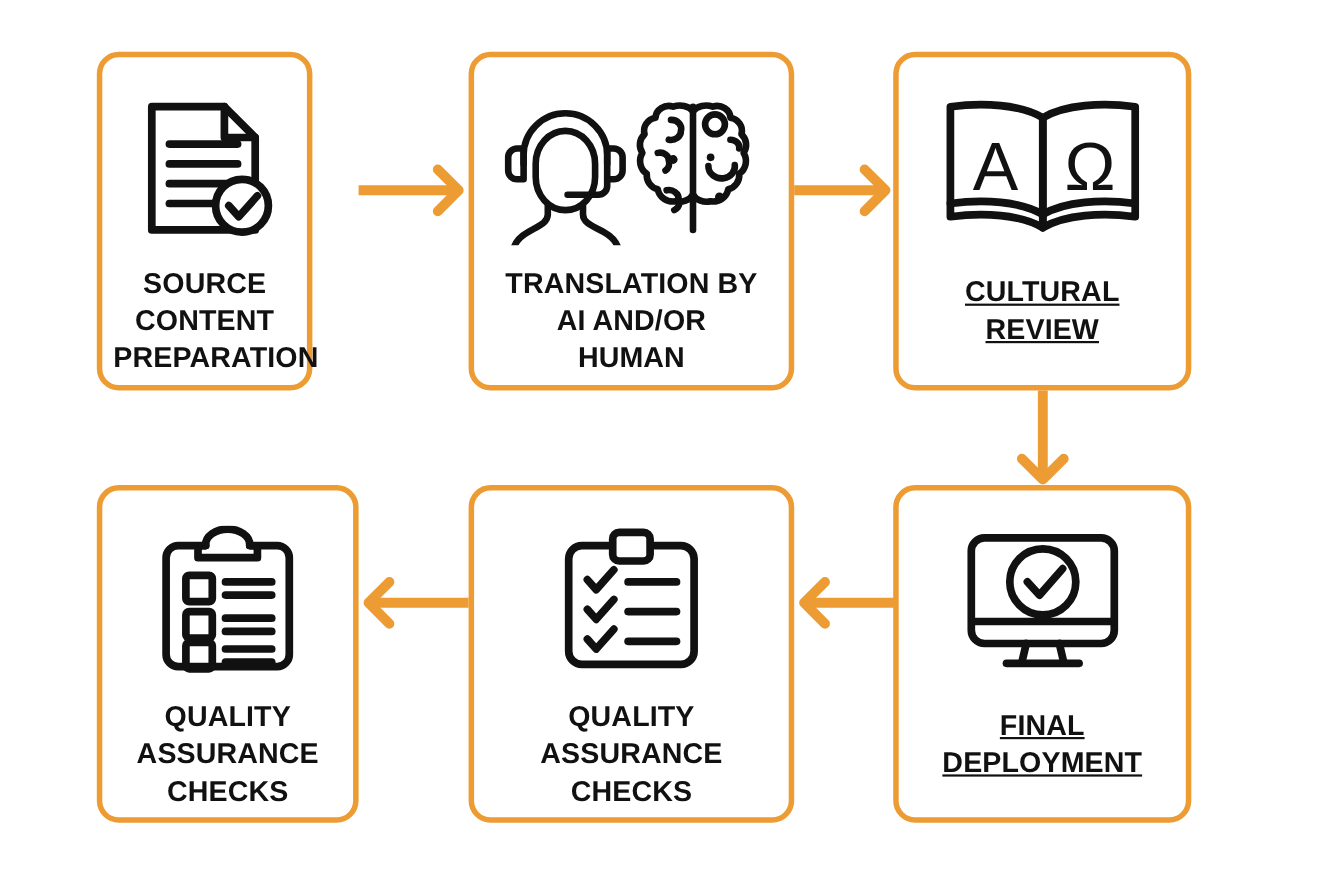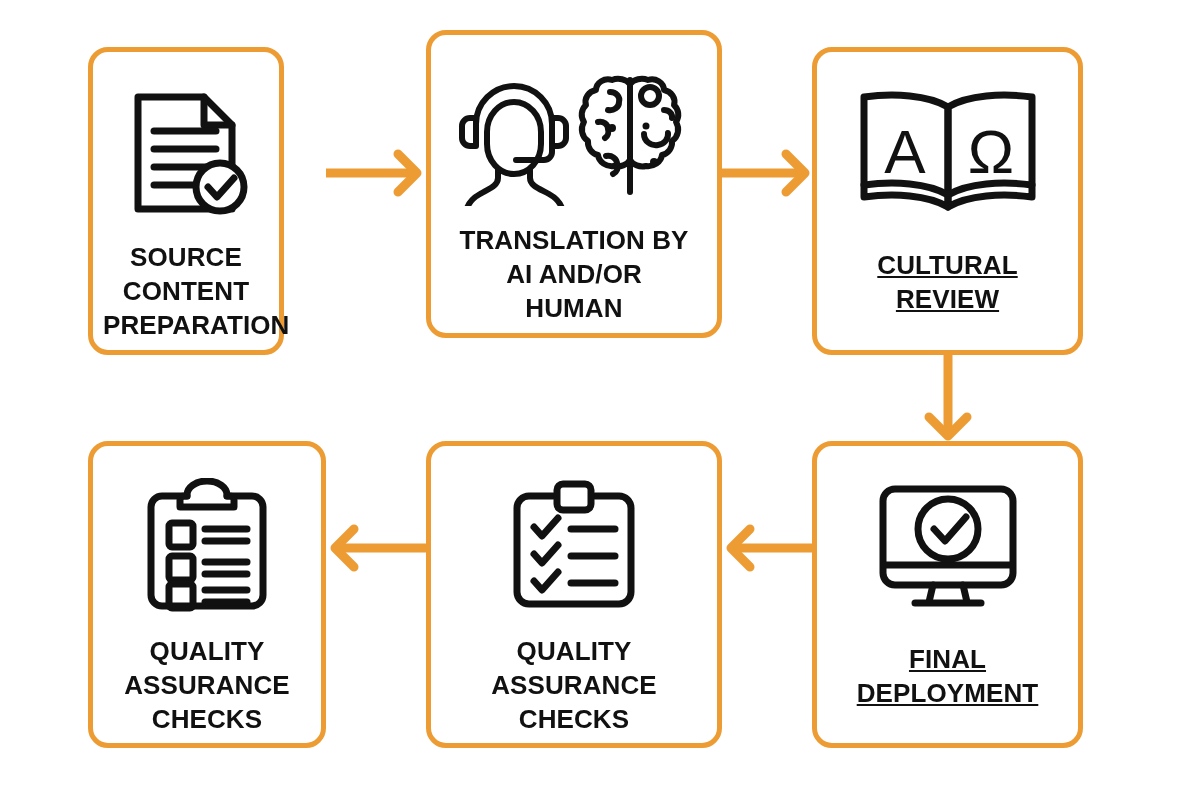--- a/index.html
+++ b/index.html
@@ -51,21 +51,21 @@
     line-height: 34px;
     font-weight: 700;
     letter-spacing: 0.1px;
     color: #111111;
     text-transform: uppercase;
     white-space: pre-line;
   }
 
   
   #box-source      { left: 88px;  top: 47px;  width: 196px; height: 308px; }
-  #box-translation { left: 426px; top: 30px;  width: 296px; height: 308px; }
+  #box-translation { left: 426px; top: 47px;  width: 296px; height: 308px; }
   #box-cultural    { left: 812px; top: 47px;  width: 271px; height: 308px; }
   #box-deployment  { left: 812px; top: 441px; width: 271px; height: 307px; }
   #box-qa-mid      { left: 426px; top: 441px; width: 296px; height: 307px; }
   #box-qa-left     { left: 88px;  top: 441px; width: 238px; height: 307px; }
 
   #box-deployment .step-label,
   #box-cultural .step-label { margin-top: 20px; text-decoration: underline; }
 
   
   .arrow {

